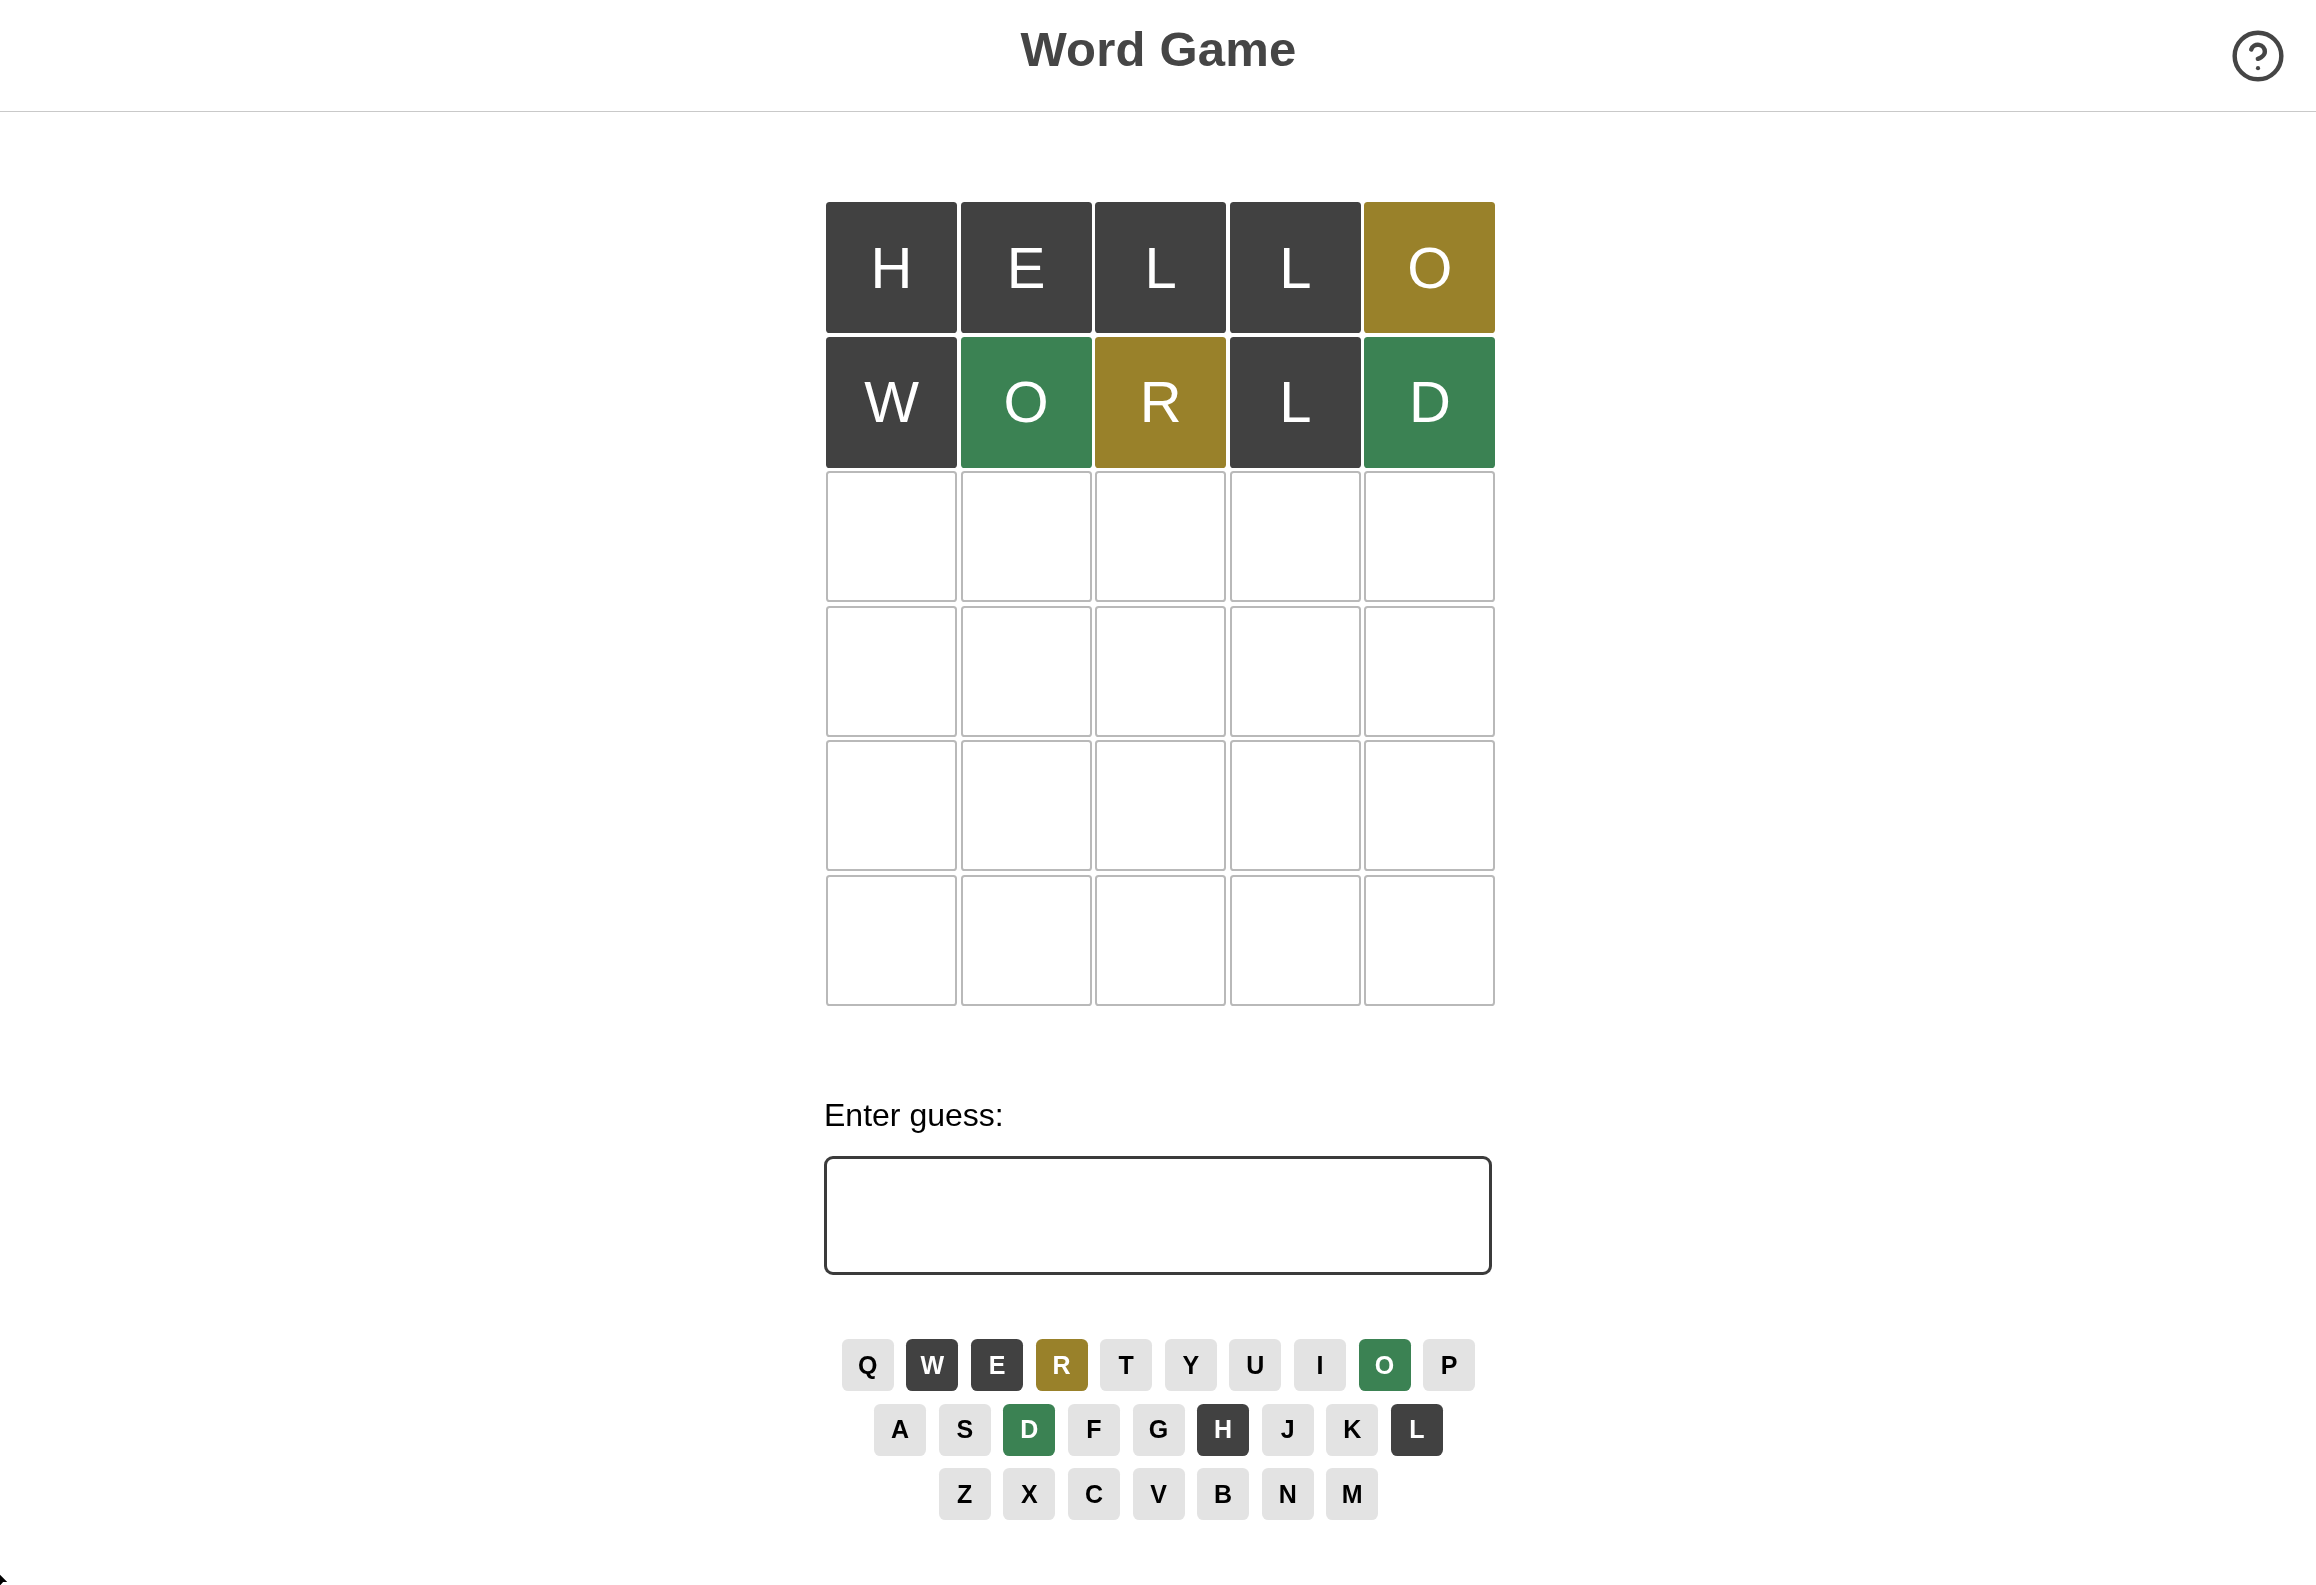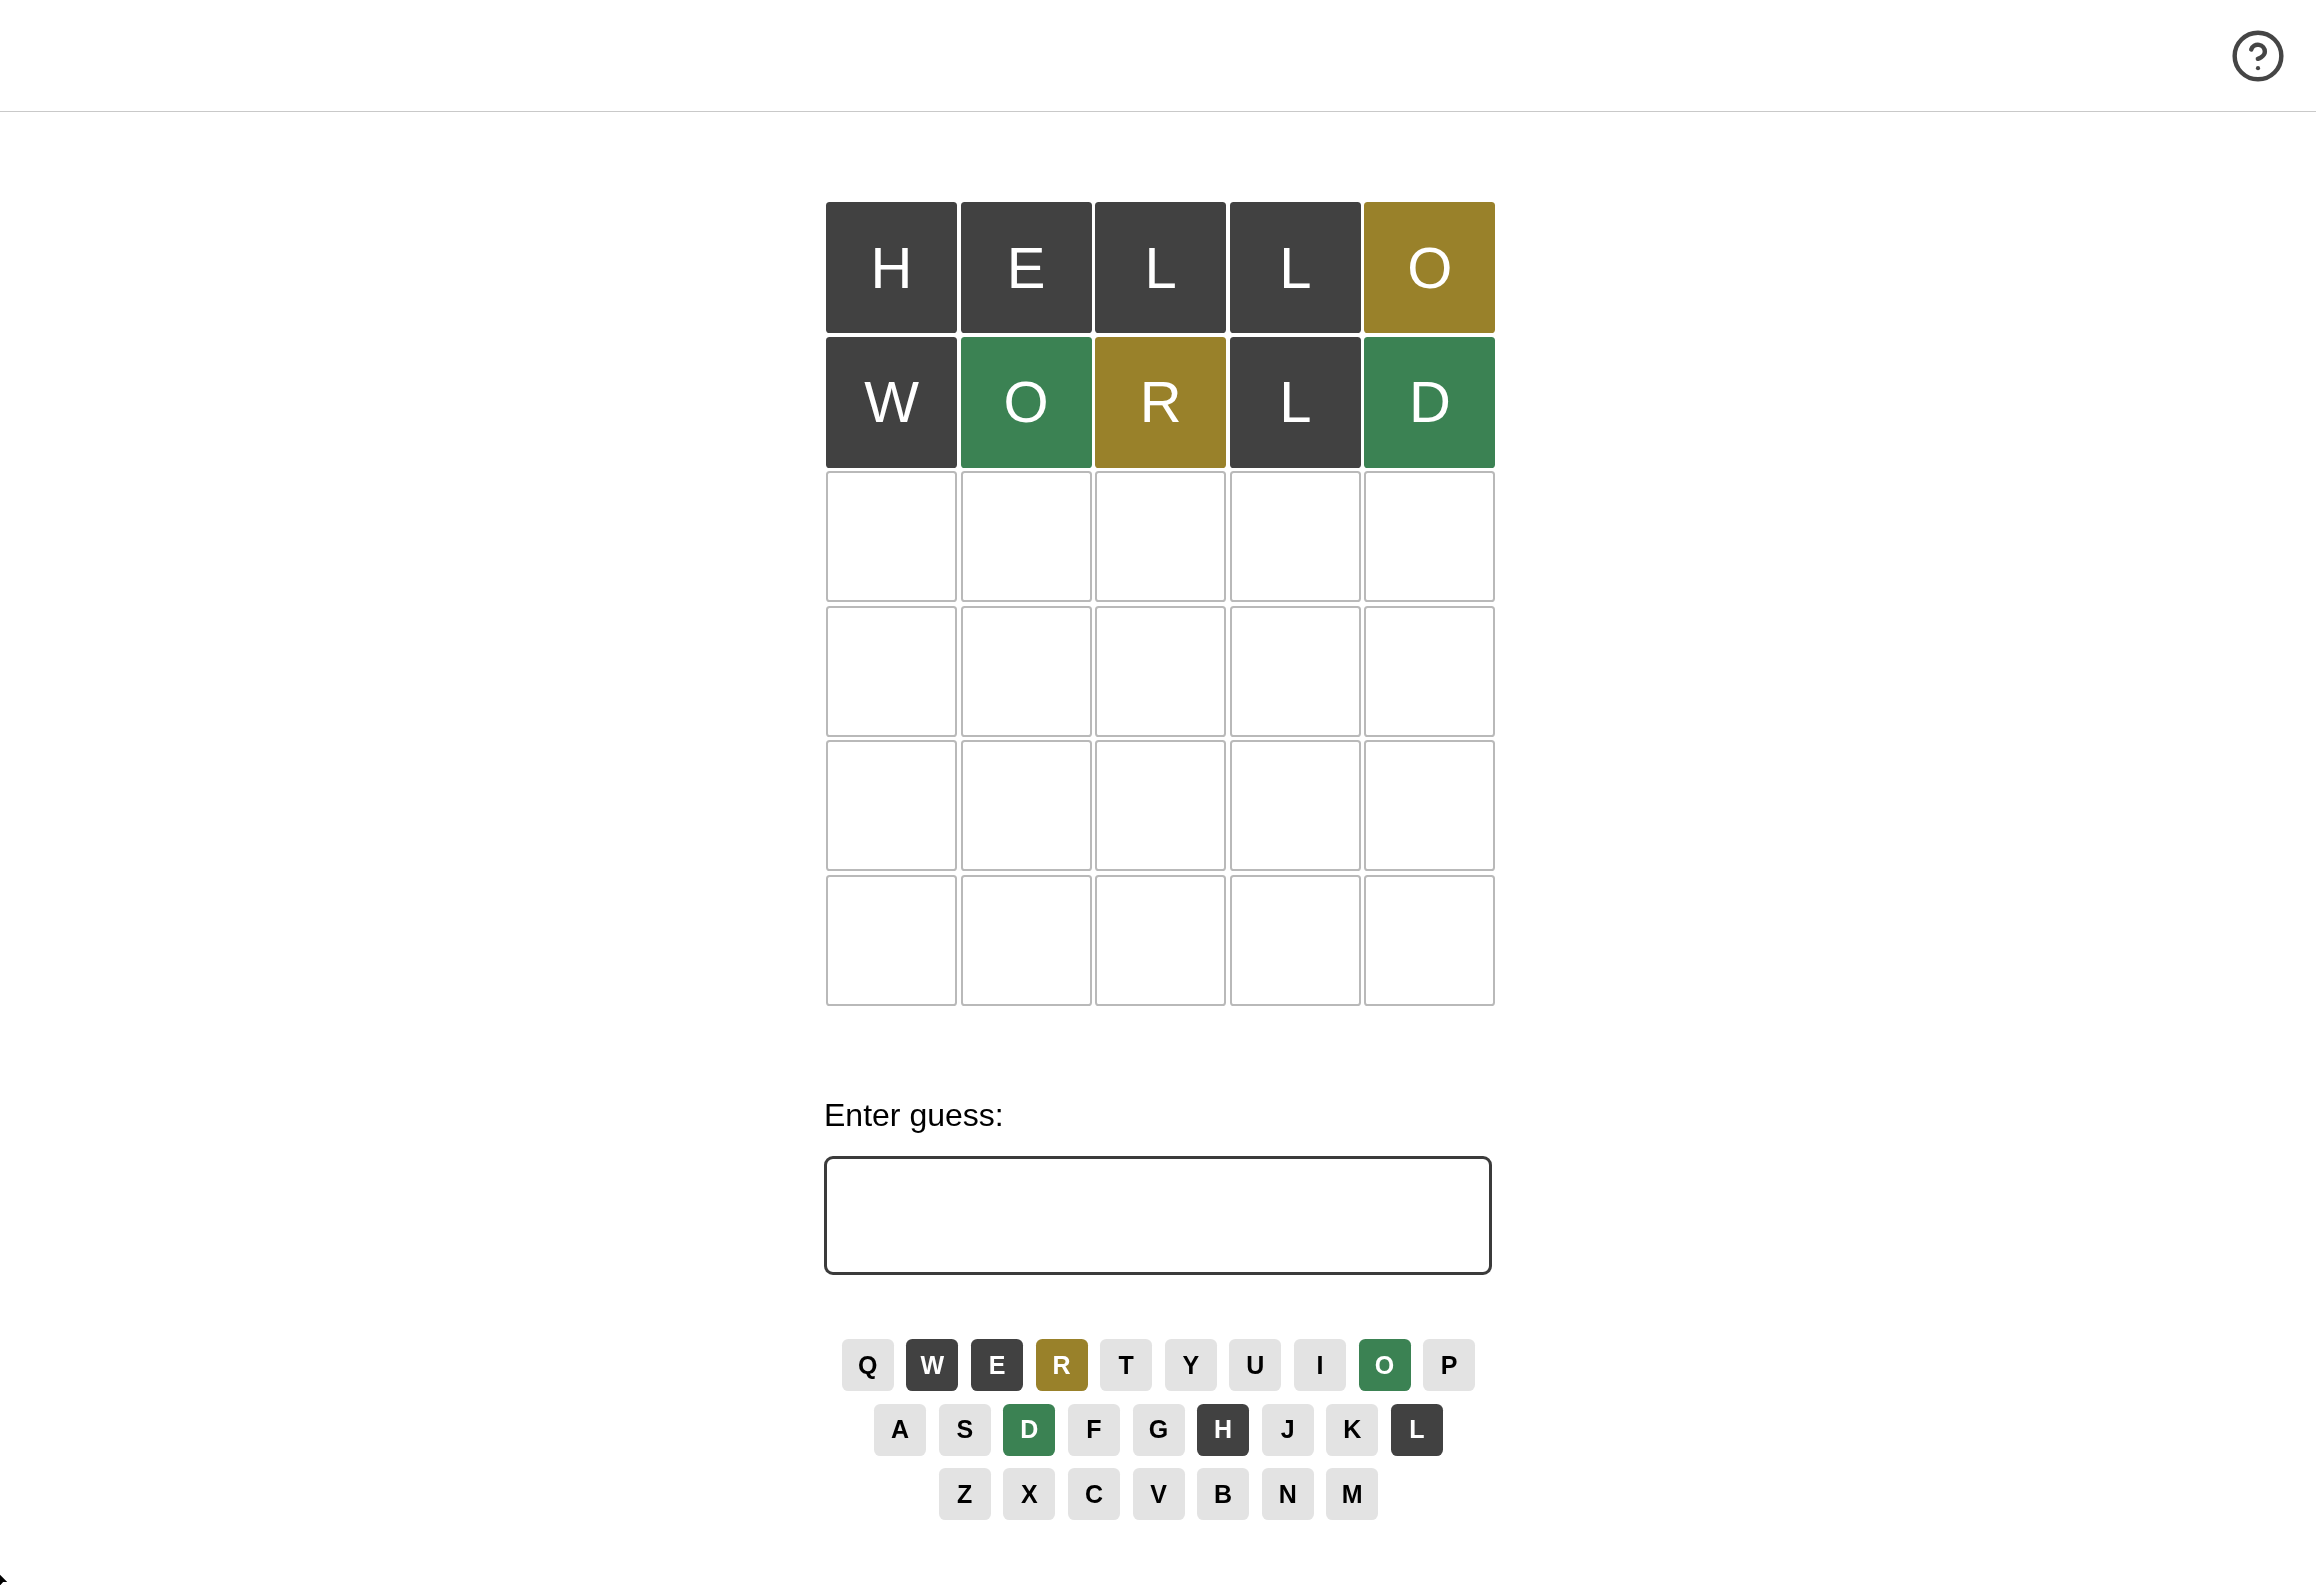--- a/index.html
+++ b/index.html
@@ -153,20 +153,21 @@
     bottom: 0;
     width: 9px;
     height: 12.6px;
     pointer-events: none;
   }
 </style>
 </head>
 <body>
 
 <div class="header">
+  <div class="header-title">Word Game</div>
   <button class="help-button">
     <span>
       <svg width="56" height="56" viewBox="0 0 24 24" fill="none" stroke="#454545" stroke-width="1.9" stroke-linecap="round" stroke-linejoin="round">
         <circle cx="12" cy="12" r="10"></circle>
         <path d="M9.1 9.2a3 3 0 0 1 5.83 1c0 2-3 3-3 3"></path>
         <circle cx="12" cy="17.2" r="0.9" fill="#454545" stroke="none"></circle>
       </svg>
     </span>
   </button>
 </div>

